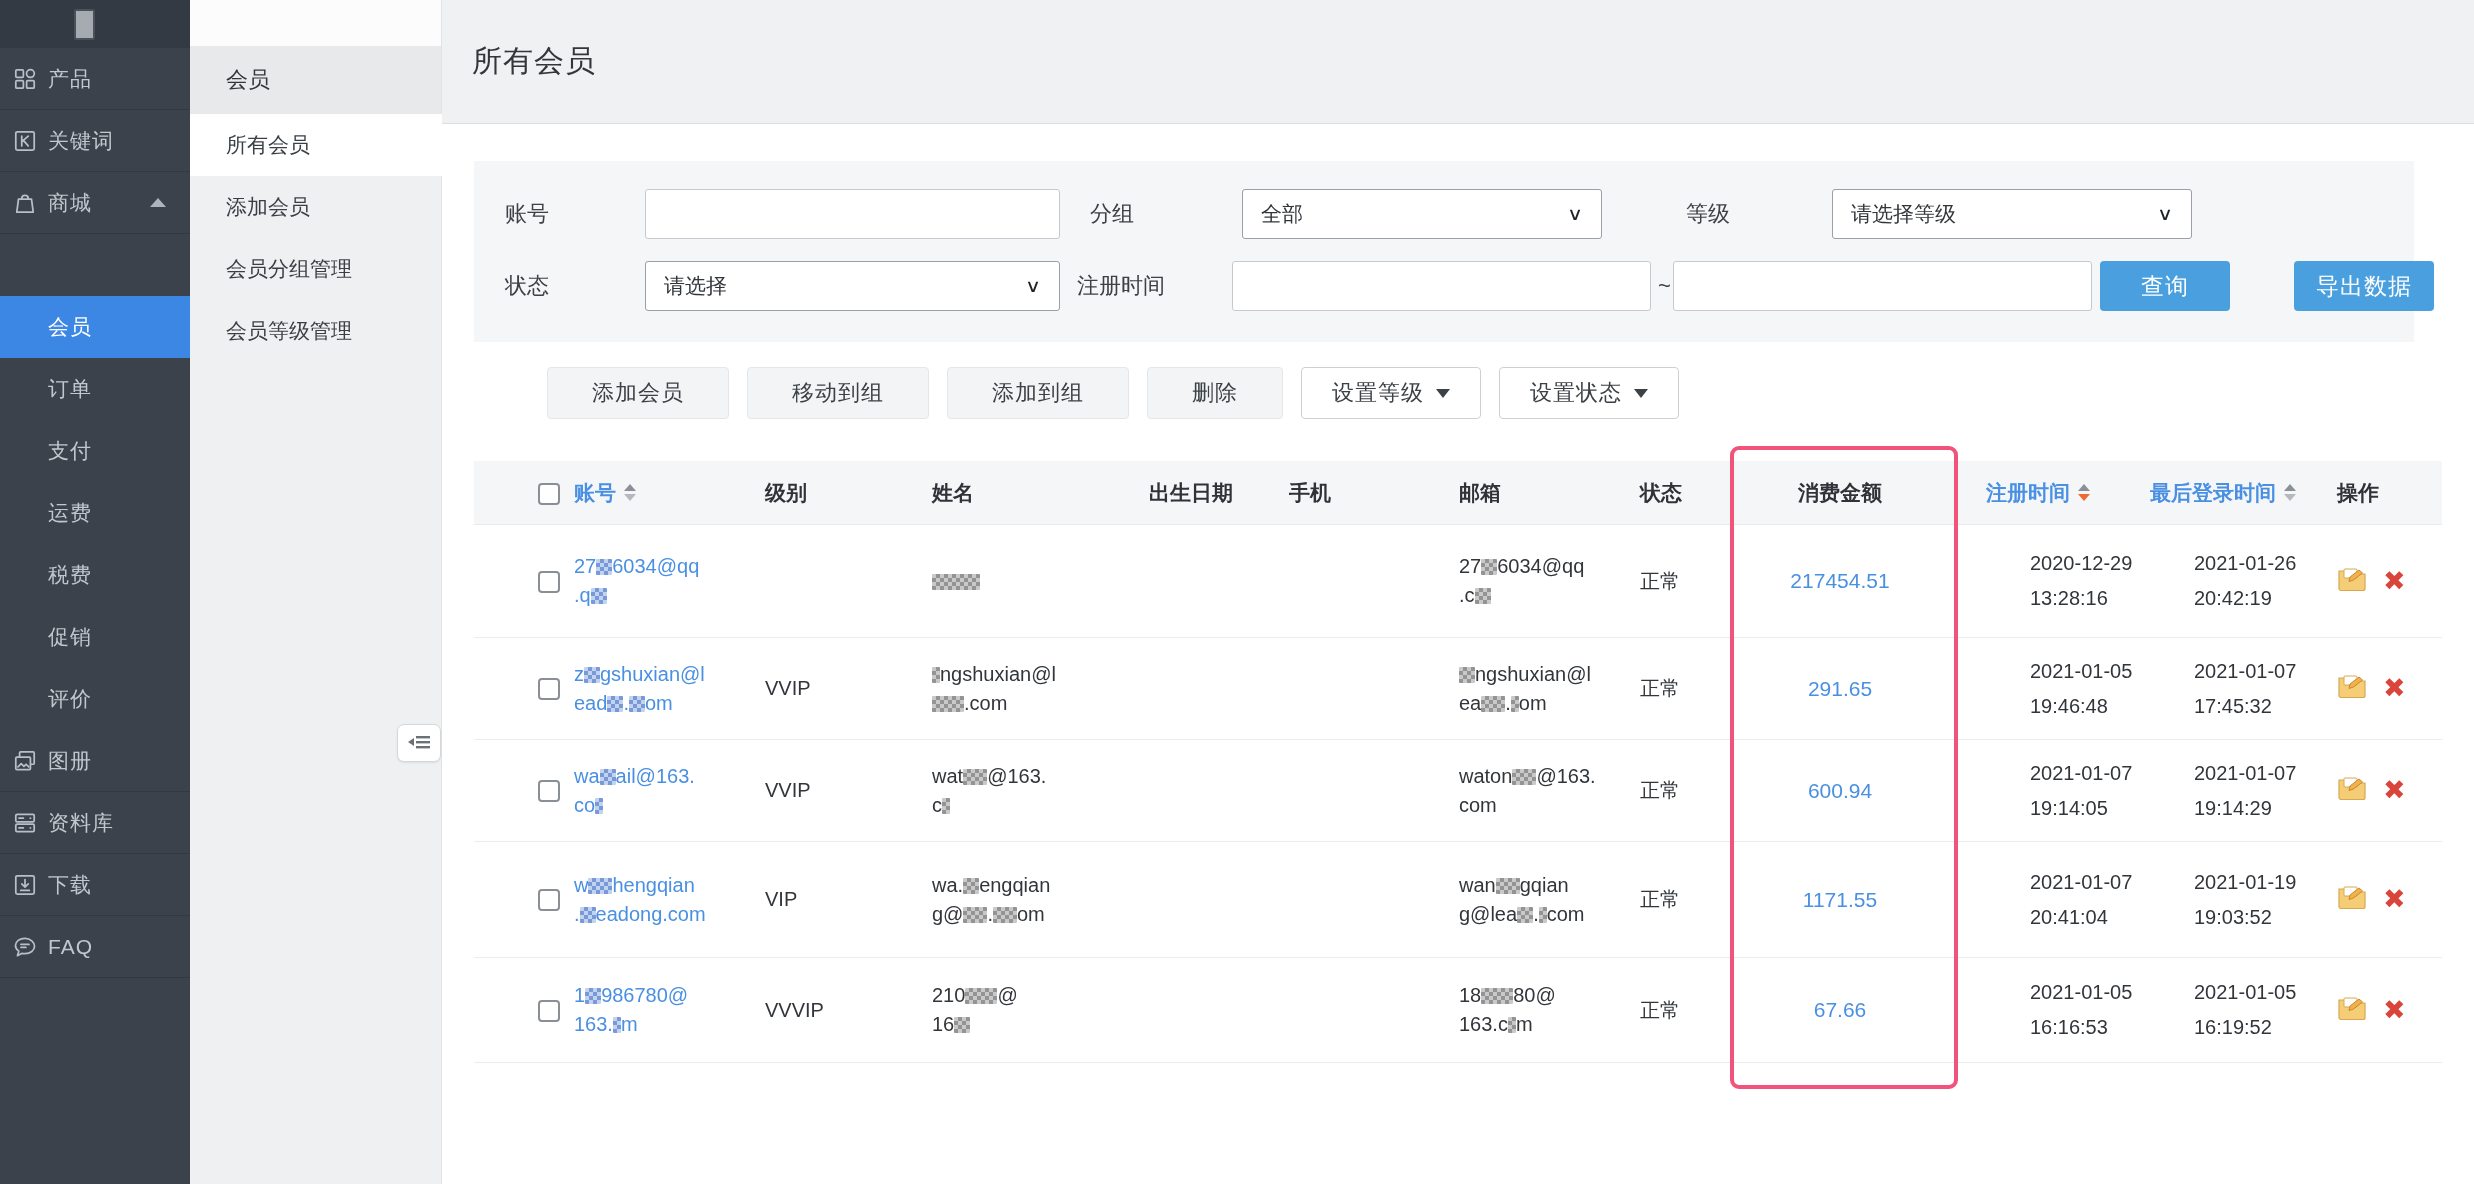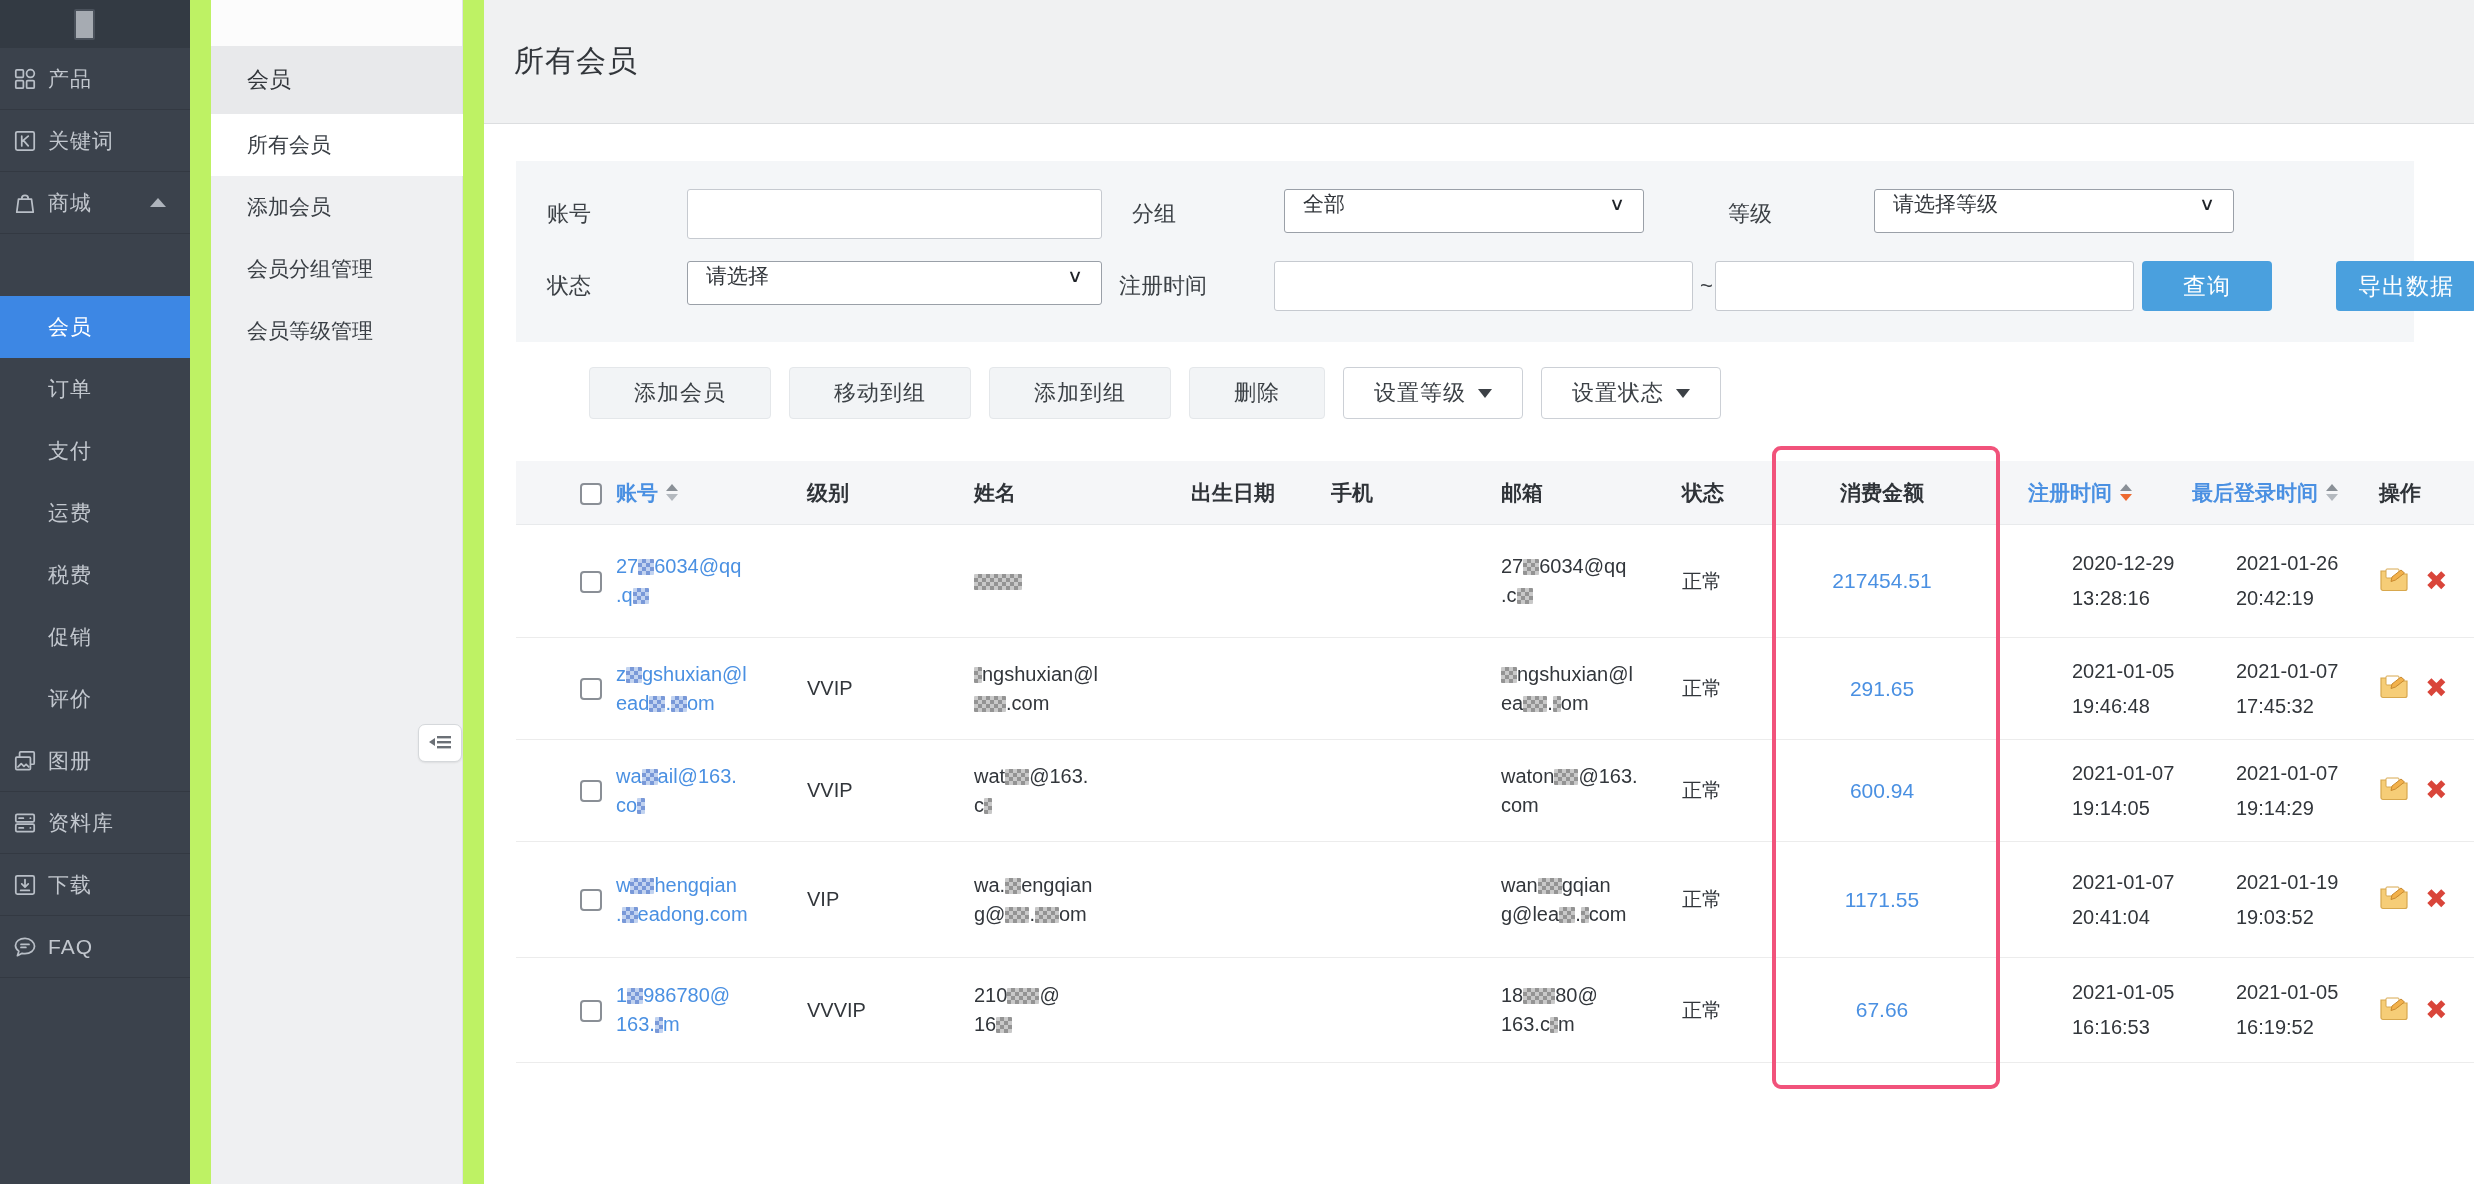--- a/index.html
+++ b/index.html
@@ -1,17 +1,17 @@
 <!DOCTYPE html>
 <html><head>
 <meta charset="utf-8">
 <style>
   html,body{margin:0;padding:0;background:#fff;}
   body{font-family:"Liberation Sans","DejaVu Sans",sans-serif;color:#2f3338;}
-  .page{position:relative;width:2474px;height:1184px;overflow:hidden;display:flex;background:#bef264;gap:21px;}
+  .page{position:relative;width:2474px;height:1184px;overflow:hidden;display:flex;background:#0ea5e9;}
 
   
   .sidebar{width:190px;flex:0 0 190px;background:#3b424c;height:100%;}
   .logo-band{height:48px;background:#333a43;display:flex;align-items:center;}
   .logo-mark{width:17px;height:27px;margin-left:74px;background:#a6abb2;border:2px solid #4a515b;border-radius:2px;}
   .side-item{height:62px;display:flex;align-items:center;padding-left:12px;position:relative;
     border-bottom:1px solid rgba(0,0,0,.13);box-sizing:border-box;cursor:pointer;}
   .s-icon{width:26px;height:26px;display:inline-flex;align-items:center;justify-content:center;}
   .s-icon svg{display:block;}
   .s-label{margin-left:10px;font-size:21px;color:#c2c7ce;letter-spacing:1px;}
@@ -36,22 +36,22 @@
 
   
   main{flex:1;position:relative;background:#fff;min-width:0;}
   .main-header{height:123px;background:#f0f1f2;border-bottom:1px solid #dcdee0;display:flex;align-items:center;}
   .main-header h1{margin:0 0 0 30px;font-size:30px;font-weight:400;color:#32363b;letter-spacing:1px;}
 
   
   .filters{position:relative;margin:37px 60px 0 32px;height:181px;background:#f4f6f8;}
   .flabel{position:absolute;height:50px;line-height:50px;font-size:22px;color:#3c4146;}
   .ftext{position:absolute;height:50px;box-sizing:border-box;background:#fff;border:1px solid #c6cad0;border-radius:3px;}
-  .fselect{position:absolute;height:44px;box-sizing:border-box;background:#fff;border:1px solid #9aa0a8;
-    border-radius:3px;display:flex;padding:0 18px;font-size:21px;color:#32363b;cursor:pointer;}
+  .fselect{position:absolute;height:50px;box-sizing:border-box;background:#fff;border:1px solid #9aa0a8;
+    border-radius:3px;display:flex;align-items:center;padding:0 18px;font-size:21px;color:#32363b;cursor:pointer;}
   .fselect .chev{margin-left:auto;font-size:22px;color:#1f2328;transform:scaleY(.8);}
   .row1{top:28px;} .row2{top:100px;}
   .tilde{position:absolute;top:100px;height:50px;line-height:50px;font-size:22px;color:#3c4146;}
   .fbtn{position:absolute;top:100px;height:50px;border:none;border-radius:4px;background:#4aa0de;color:#fff;
     font-size:23px;font-family:inherit;cursor:pointer;letter-spacing:1px;}
 
   
   .actions{display:flex;margin:25px 0 0 105px;gap:18px;height:52px;}
   .abtn{height:52px;padding:0 44px;background:#f2f4f6;border:1px solid #e4e7ea;border-radius:4px;
     font-size:22px;color:#3c4146;font-family:inherit;cursor:pointer;letter-spacing:1px;}

